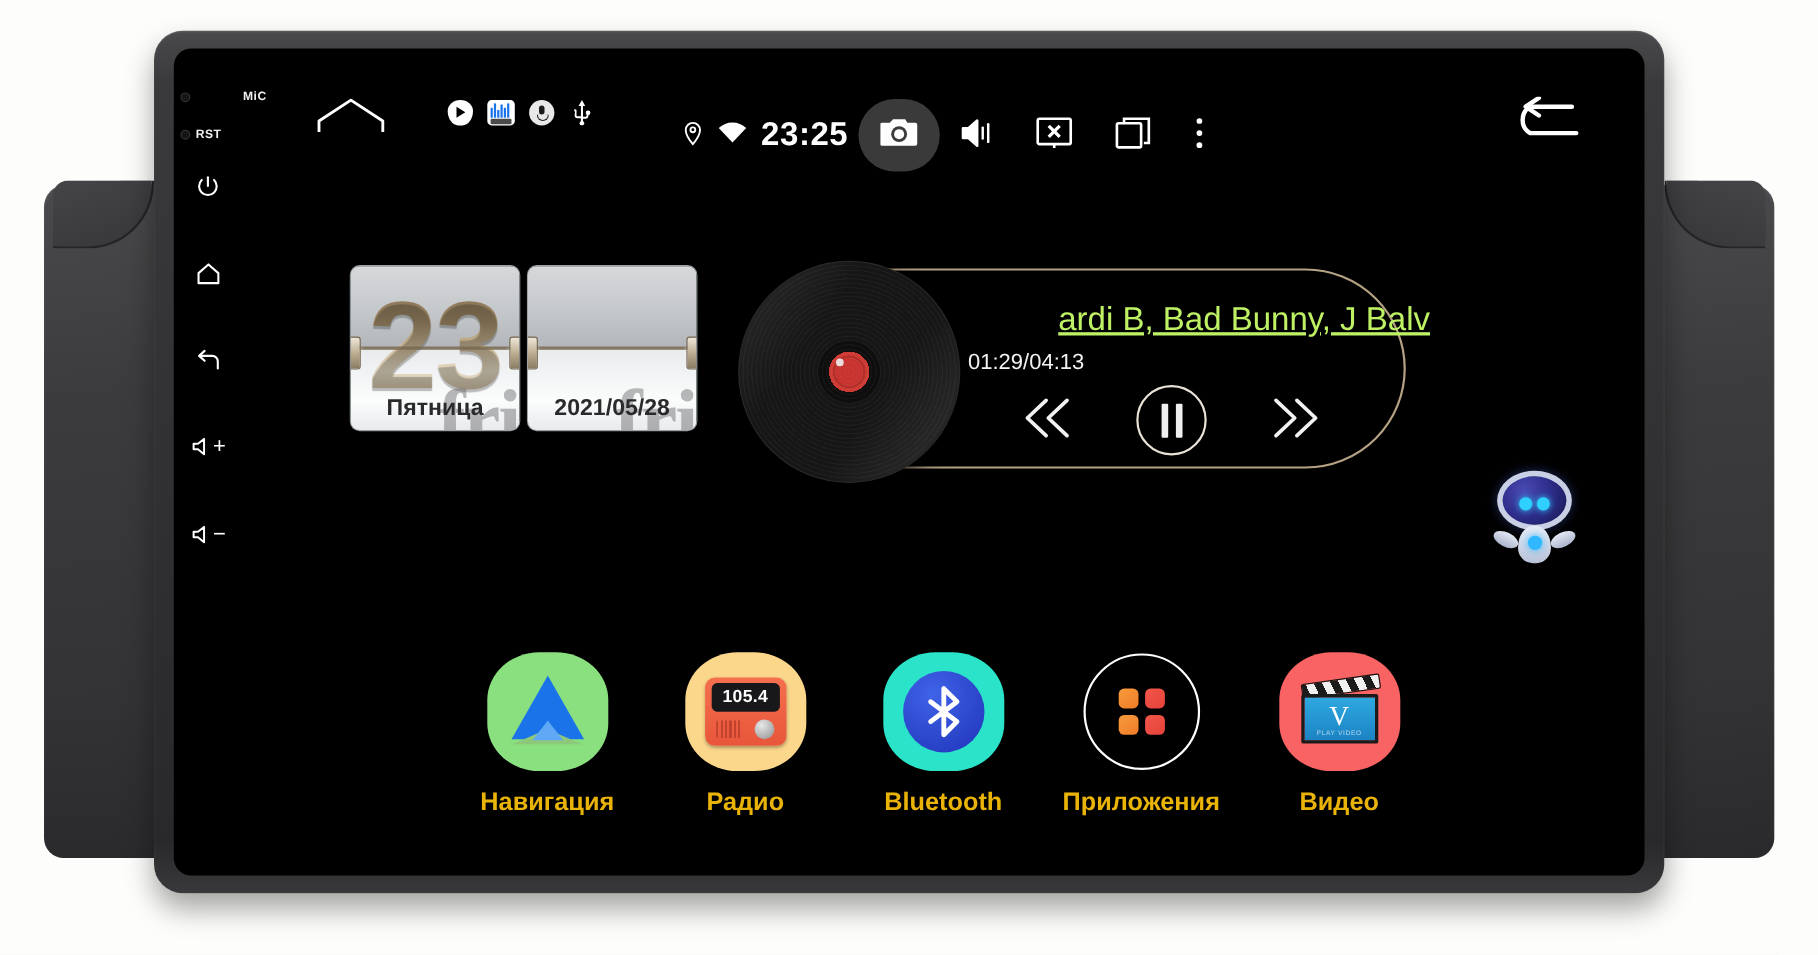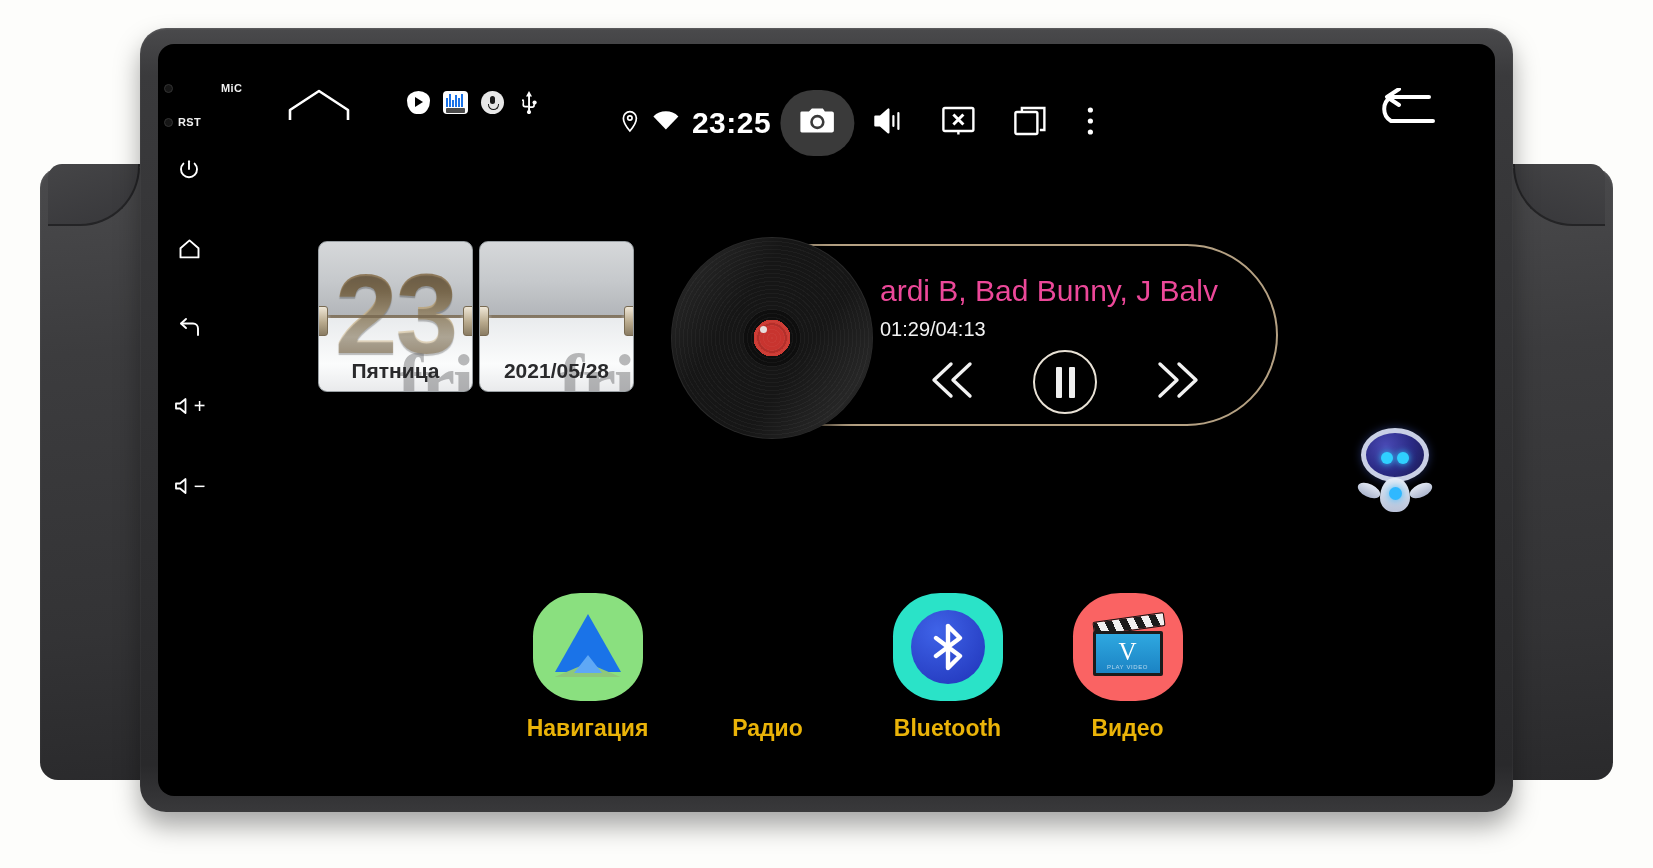--- a/index.html
+++ b/index.html
@@ -161,22 +161,22 @@
     content: ""; position: absolute; left: 44%; top: 44%; width: 7px; height: 7px;
     background: #e7dedd; border-radius: 50%;
   }
   .vinyl-sheen {
     position: absolute; inset: 0; border-radius: 50%;
     background: linear-gradient(125deg, rgba(255,255,255,.10) 0%, rgba(255,255,255,0) 34%, rgba(255,255,255,0) 62%, rgba(255,255,255,.07) 84%, rgba(255,255,255,0) 100%);
   }
   .mw-body { position: absolute; left: 160px; right: 10px; top: 0; height: 100%; }
   .track-title {
     position: absolute; left: 0; right: -34px; top: 28px;
-    color: #ec4899; font-size: 30px; font-weight: 400;
-    white-space: nowrap; overflow: hidden; text-align: left;
+    color: #bef264; font-size: 30px; font-weight: 400;
+    white-space: nowrap; overflow: hidden; text-align: right; text-decoration: underline;
   }
   .track-time {
     position: absolute; left: 0; right: 18px; top: 72px; text-align: left;
     color: #f2f2f2; font-size: 20px;
   }
   .mw-controls {
     position: absolute; left: 0; right: 16px; top: 104px;
     display: flex; align-items: center; justify-content: center; gap: 56px;
     color: #f3f3f3;
   }
@@ -530,34 +530,54 @@
       <div class="app">
         <div class="app-tile" style="background:#8ae07f">
           <span class="nav-arrow">
             <span class="nav-notch"></span>
           </span>
         </div>
         <div class="app-label">Навигация</div>
       </div>
 
       <div class="app">
+        <div class="app-tile" style="background:#fbd78c">
+          <span class="radio-box">
+            <span class="radio-screen">
+                <span class="radio-freq">105.4</span>
+              </span>
+            <span class="radio-grille"></span>
+            <span class="radio-knob"></span>
+          </span>
+        </div>
         <div class="app-label">Радио</div>
       </div>
 
       <div class="app">
         <div class="app-tile" style="background:#2ae3c8">
           <span class="bt-circle">
             <svg width="34" height="48" viewBox="0 0 34 48" fill="none" stroke="#fff" stroke-width="4.4" stroke-linejoin="round" stroke-linecap="round">
               <path d="M17 3 V 45 L 29 33 L 5 15 M5 33 L 29 15 L 17 3"></path>
             </svg>
           </span>
         </div>
         <div class="app-label">Bluetooth</div>
       </div>
 
+      <div class="app">
+        <div class="app-tile">
+          <span class="grid-circle">
+            <i style="background:linear-gradient(145deg,#f79a3c,#ef7c27)"></i>
+            <i style="background:linear-gradient(145deg,#f2564a,#e5423a)"></i>
+            <i style="background:linear-gradient(145deg,#f79a3c,#ef7c27)"></i>
+            <i style="background:linear-gradient(145deg,#f2564a,#e5423a)"></i>
+          </span>
+        </div>
+        <div class="app-label">Приложения</div>
+      </div>
 
       <div class="app">
         <div class="app-tile" style="background:#fa6363">
           <span class="clap">
             <span class="clap-top"></span>
             <span class="clap-board">
               <span class="clap-v">V</span>
               <span class="clap-sub">PLAY VIDEO</span>
             </span>
           </span>

